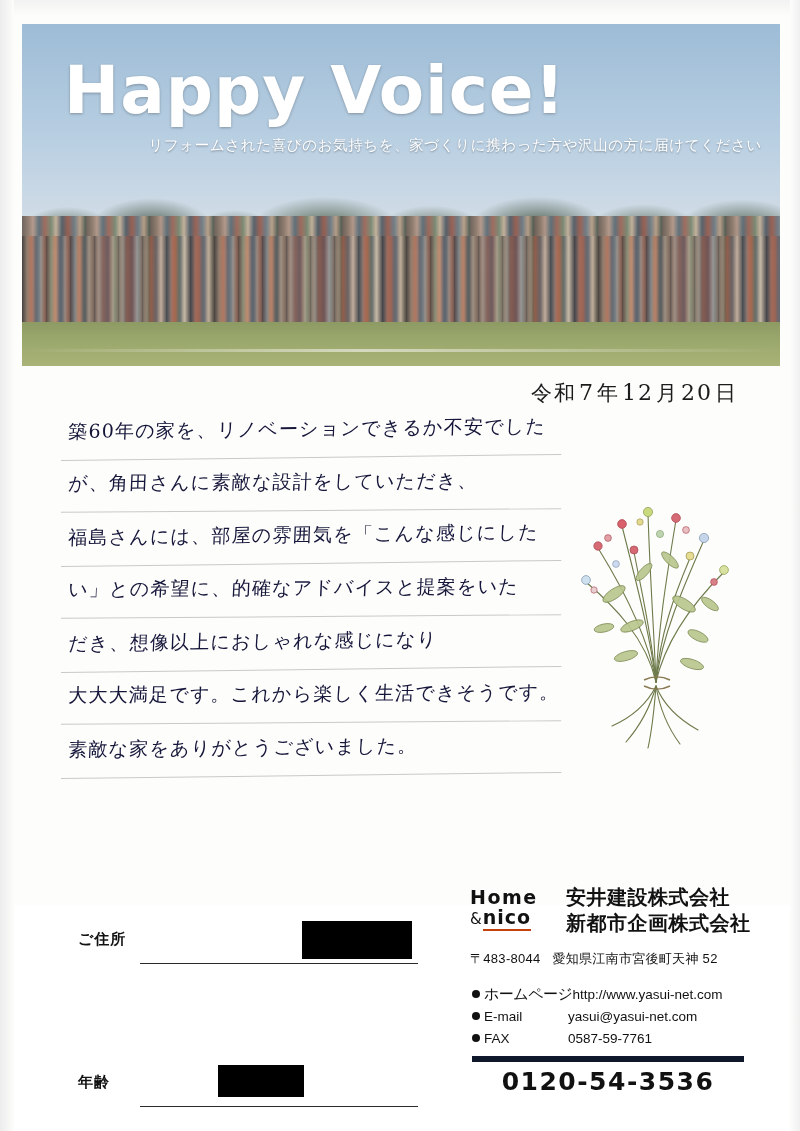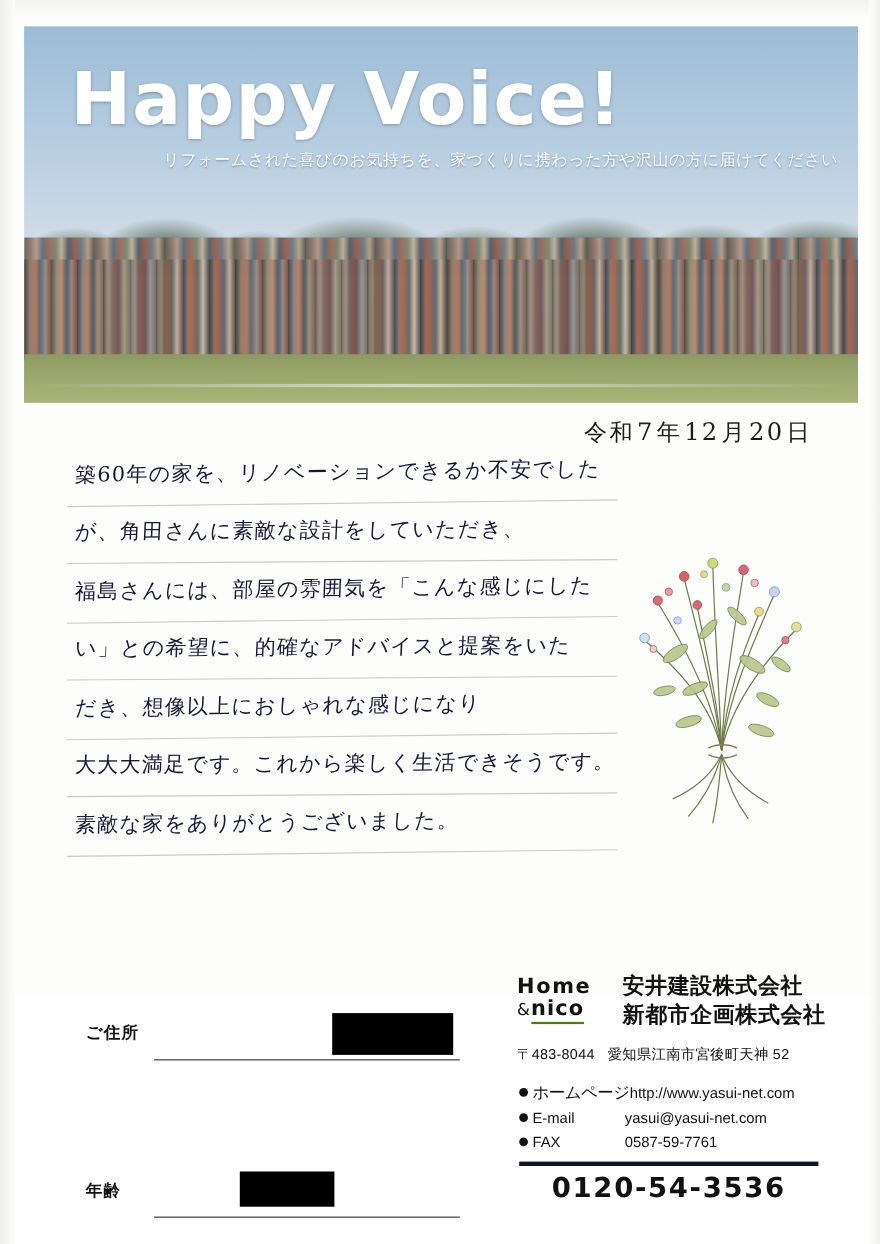--- a/index.html
+++ b/index.html
@@ -238,21 +238,21 @@
     line-height: 1.05;
   }
   .logo-nico {
     font-size: 19px;
     font-weight: bold;
     letter-spacing: 1px;
     line-height: 1.05;
   }
   .logo-nico .amp { font-size: 15px; font-weight: normal; }
   .logo-nico .nico {
-    border-bottom: 2px solid #4d7c0f;
+    border-bottom: 2px solid #c2410c;
     padding-bottom: 1px;
   }
   .co-name {
     font-size: 20px;
     font-weight: bold;
     letter-spacing: 0.5px;
     line-height: 1.32;
     margin-left: 96px;
     color: #111;
   }
@@ -282,21 +282,21 @@
     margin-right: 4px;
     vertical-align: 1px;
   }
   .ckey { display: inline-block; min-width: 84px; }
   .ckey.small { font-size: 15px; letter-spacing: -0.5px; }
   #tel-box {
     position: absolute;
     left: 2px;
     top: 172px;
     width: 272px;
-    border-top: 4px solid #0f172a;
+    border-top: 6px solid #0f172a;
     padding-top: 5px;
   }
   #tel-num {
     font-size: 25px;
     font-weight: bold;
     letter-spacing: 1.5px;
     text-align: center;
     color: #111;
     font-family: "DejaVu Sans", sans-serif;
   }

